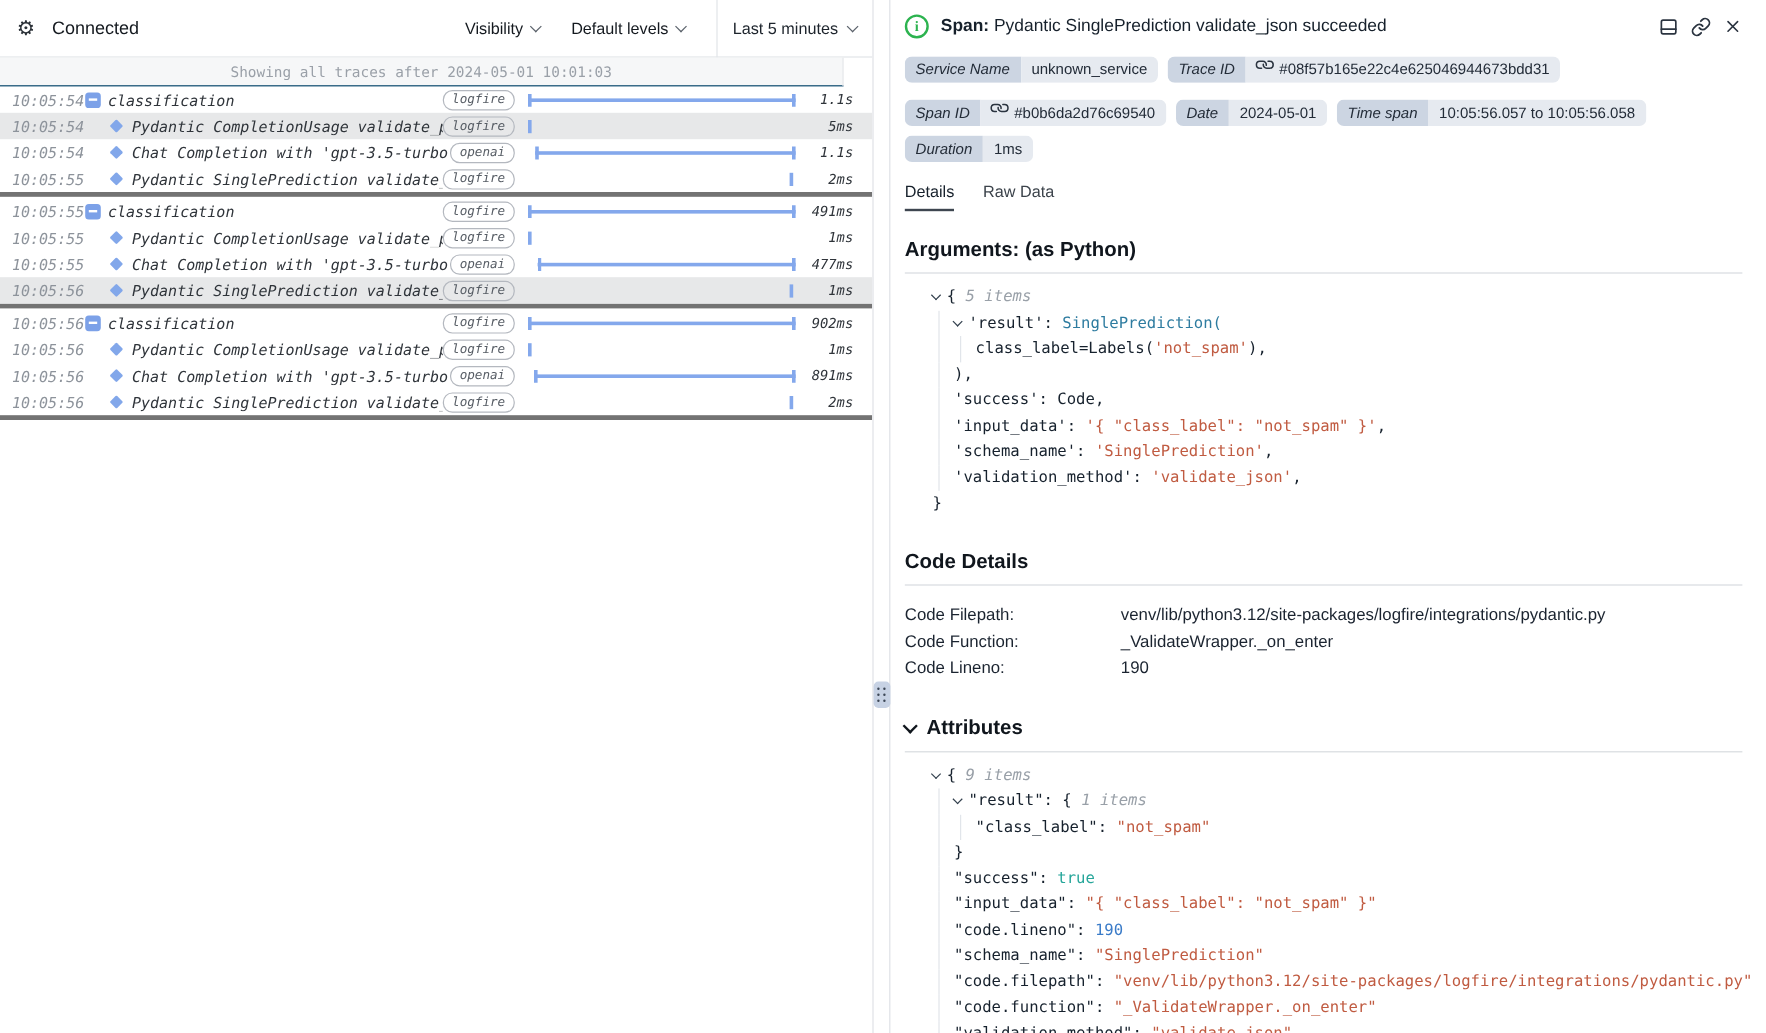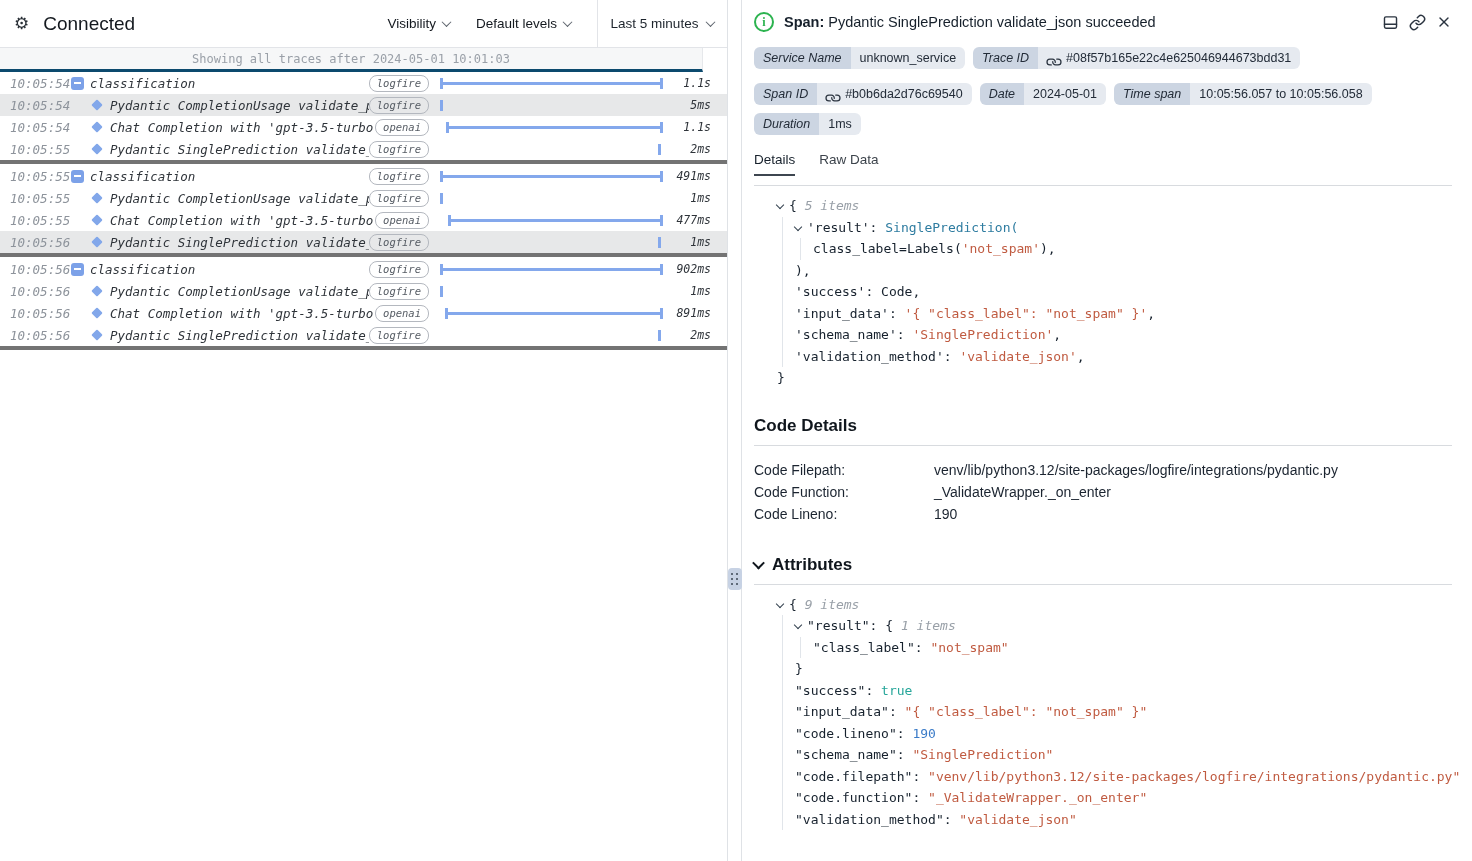--- a/index.html
+++ b/index.html
@@ -4,29 +4,29 @@
 <style>
   * { margin:0; padding:0; box-sizing:border-box; }
   html,body { width:1472px; height:861px; overflow:hidden; background:#fff;
     font-family:"Liberation Sans", sans-serif; color:#1d242c; }
   .app { display:flex; width:1472px; height:861px; }
 
   
   .left-panel { width:727px; flex:0 0 727px; display:flex; flex-direction:column; background:#fff; }
   .topbar { height:48px; display:flex; align-items:center; border-bottom:1px solid #e2e4e8; font-size:13.5px; }
   .gear { font-size:17px; margin:0 14px 0 14px; color:#2b3138; cursor:pointer; line-height:1; }
-  .status { font-size:19px; color:#14191f; }
+  .status { font-size:15px; color:#14191f; }
   .tb-spacer { flex:1; }
   .tb-btn { display:flex; align-items:center; gap:7px; background:none; border:none; font:inherit;
     color:#14191f; margin-right:26px; cursor:pointer; }
   .chev { width:7px; height:7px; border-right:1.5px solid #5c636c; border-bottom:1.5px solid #5c636c;
     transform:rotate(45deg) translate(-1px,-1px); display:inline-block; }
   .range-box { width:130px; height:48px; border-left:1px solid #e2e4e8; display:flex; align-items:center;
     justify-content:center; gap:9px; font-size:13.5px; cursor:pointer; }
-  .subheader { height:24px; width:703px; border-right:1px solid #e6e8eb; background:#f6f7f8; border-bottom:3px solid #0c4a6e;
+  .subheader { height:24px; width:703px; border-right:1px solid #e6e8eb; background:#f6f7f8; border-bottom:1px solid #0c4a6e;
     display:flex; align-items:center; justify-content:center;
     font-family:"DejaVu Sans Mono", monospace; font-size:12px; color:#9aa0a8; }
   .trace-list { flex:1; overflow:hidden; }
   .trace-group { border-bottom:4px solid #737373;font-style:italic; }
   .trace-group + .trace-group { margin-top:1px; }
   .trace-row { height:22px; display:flex; align-items:center; cursor:pointer;
     font-family:"DejaVu Sans Mono", monospace; font-size:12.5px; }
   .trace-row.selected { background:#e7e8e9; }
   .ts { width:58px; margin-left:10px; color:#8d939b; flex:0 0 auto; }
   .toggle { width:13px; height:13px; background:#7ca1e8; border-radius:3px; margin:0 6px 0 3px;
@@ -60,21 +60,21 @@
     font-weight:bold; font-size:12px; display:flex; align-items:center; justify-content:center;
     margin-right:10px; flex:0 0 auto; font-family:"Liberation Serif", serif; }
   .span-title { font-size:14.5px; color:#16202b; flex:1; white-space:nowrap; overflow:hidden; }
   .span-title b { font-weight:bold; }
   .hdr-icons { display:flex; align-items:center; gap:10px; margin-left:8px; }
   .hicon { cursor:pointer; display:flex; align-items:center; }
   .badge-row { display:flex; gap:8px; margin-top:14px; flex-wrap:wrap; }
   .badge-row.first { margin-top:15px; }
   .badge { display:flex; border-radius:6px; overflow:hidden; font-size:12.5px; line-height:22px; }
   .badge .bl { background:#ccd5e2; font-style:italic; padding:0 9px; color:#232c38; }
-  .badge .bv { background:#e6eaf0; padding:0 9px; color:#232c38; display:flex; align-items:flex-end; gap:5px; }
+  .badge .bv { background:#e6eaf0; padding:0 9px; color:#232c38; display:flex; align-items:flex-start; gap:5px; }
   .tabs { display:flex; gap:24px; margin-top:17px; }
   .tab { font-size:13.5px; padding-bottom:7px; cursor:pointer; color:#3c434b; }
   .tab.active { color:#16202b; border-bottom:2px solid #3e4650; }
   h2.sec { font-size:17px; font-weight:bold; color:#10161d; }
   .sec-hr { border:none; border-top:1px solid #d8dbdf; margin-top:9px; }
   .args-h { margin-top:22px; }
   .code { font-family:"DejaVu Sans Mono", monospace; font-size:13px; line-height:21.5px;
     color:#16212d; margin-top:9px; padding-left:3px;margin-left:20px; }
   .cl { white-space:pre; }
   .ind { display:inline-block; width:18px; }
@@ -351,20 +351,21 @@
             <span>1ms</span>
           </span>
         </span>
       </div>
 
     <div class="tabs">
         <span class="tab active">Details</span>
         <span class="tab">Raw Data</span>
       </div>
 
+    <h2 class="sec args-h">Arguments: (as Python)</h2>
     <hr class="sec-hr">
     <div class="code">
         <div class="cl"><span class="ccar"></span><span class="tk-p">{ </span><span class="tk-d">5 items</span></div>
         <div class="cl"><span class="ind g"></span><span class="ccar"></span><span class="tk-p">'result': </span><span class="tk-c">SinglePrediction(</span></div>
         <div class="cl"><span class="ind g"></span><span class="ind g"></span><span class="tk-p">class_label=Labels(</span><span class="tk-s">'not_spam'</span><span class="tk-p">),</span></div>
         <div class="cl"><span class="ind g"></span><span class="tk-p">),</span></div>
         <div class="cl"><span class="ind g"></span><span class="tk-p">'success': Code,</span></div>
         <div class="cl"><span class="ind g"></span><span class="tk-p">'input_data': </span><span class="tk-s">'{ "class_label": "not_spam" }'</span><span class="tk-p">,</span></div>
         <div class="cl"><span class="ind g"></span><span class="tk-p">'schema_name': </span><span class="tk-s">'SinglePrediction'</span><span class="tk-p">,</span></div>
         <div class="cl"><span class="ind g"></span><span class="tk-p">'validation_method': </span><span class="tk-s">'validate_json'</span><span class="tk-p">,</span></div>

